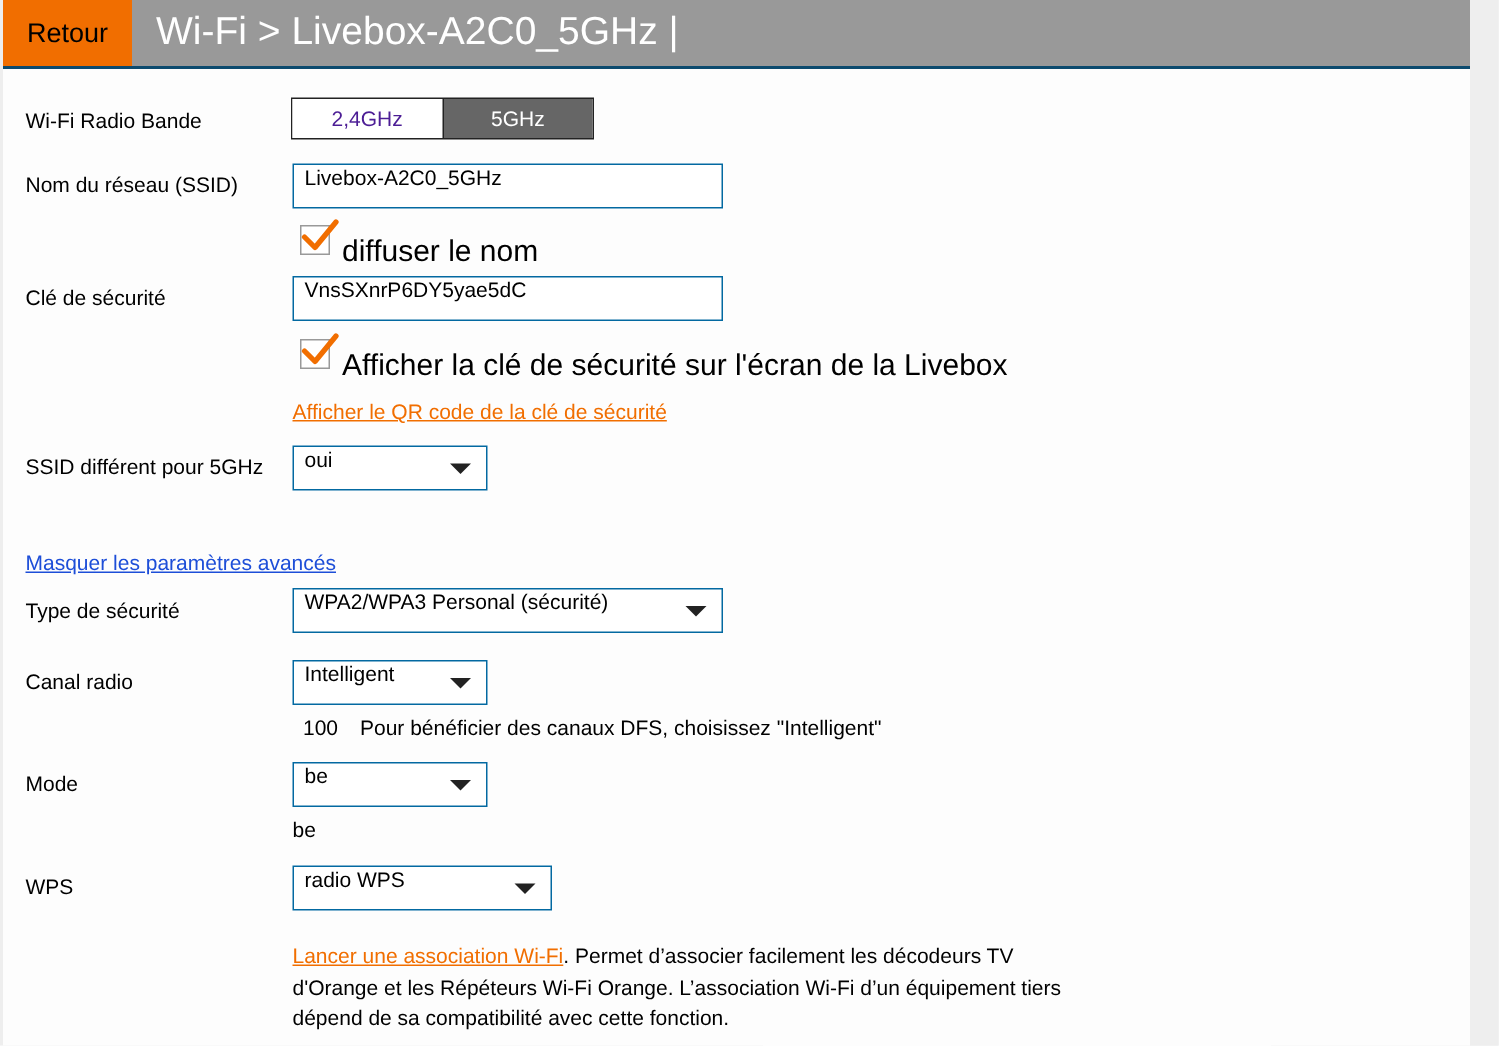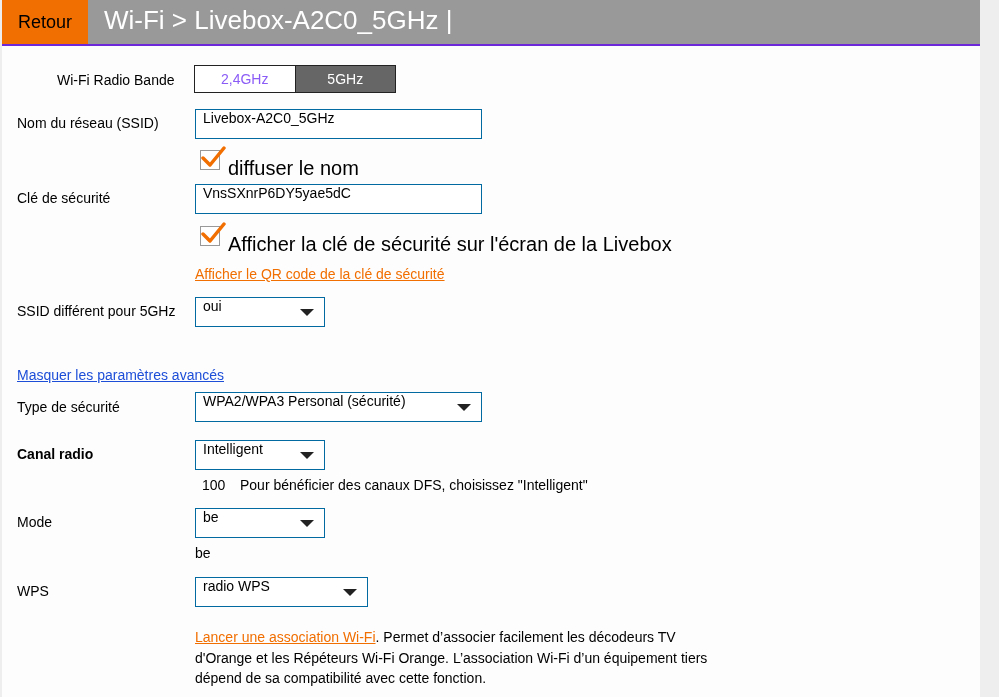--- a/index.html
+++ b/index.html
@@ -9,21 +9,21 @@
     font-family: "Liberation Sans", sans-serif;
     font-size: 14px; color: #000;
     position: relative;
   }
   .panel {
     position: absolute; left: 2px; top: 0; width: 978px; height: 697px;
     background: #fdfdfd;
   }
   .header {
     position: absolute; left: 0; top: 0; width: 978px; height: 44px;
-    background: #999999; border-bottom: 2px solid #6d28d9;
+    background: #999999; border-bottom: 2px solid #0c4a6e;
   }
   .back-btn {
     position: absolute; left: 0; top: 0; width: 86px; height: 44px;
     background: #f16e00; color: #000; font-size: 18px;
     display: flex; align-items: center; justify-content: center;
     cursor: pointer;
   }
   .title {
     position: absolute; left: 102px; top: 0; height: 40px; line-height: 40px;
     color: #ffffff; font-size: 26px; white-space: nowrap;
@@ -37,21 +37,21 @@
   .select .arrow {
     position: absolute; right: 10px; top: 50%; margin-top: -3px;
     width: 0; height: 0; border-left: 7px solid transparent;
     border-right: 7px solid transparent; border-top: 7px solid #222;
   }
   .toggle {
     position: absolute; left: 192px; top: 65px; width: 202px; height: 28px;
     box-sizing: border-box; border: 1px solid #222; display: flex;
   }
   .toggle div { flex: 1; display: flex; align-items: center; justify-content: center; font-size: 14px; cursor: pointer; }
-  .toggle .off { background: #fff; color: #8b5cf6; border-right: 1px solid #222; }
+  .toggle .off { background: #fff; color: #4c1d95; border-right: 1px solid #222; }
   .toggle .on { background: #666666; color: #fff; }
   .checkbox {
     position: absolute; width: 20px; height: 20px; box-sizing: border-box;
     border: 1px solid #999; background: #fff;
   }
   .check-label { position: absolute; font-size: 20px; white-space: nowrap; }
   .orange-link { position: absolute; color: #f16e00; text-decoration: underline; font-size: 14px; white-space: nowrap; cursor: pointer; }
   .dark-link { position: absolute; color: #1d4ed8; text-decoration: underline; font-size: 14px; white-space: nowrap; cursor: pointer; }
   .static { position: absolute; font-size: 14px; white-space: nowrap; }
   .wps-para { position: absolute; left: 193px; top: 627px; width: 540px; font-size: 14px; line-height: 20.5px; }
@@ -61,21 +61,21 @@
 </head>
 <body>
 
 <div class="panel">
 
   <div class="header">
     <div class="back-btn">Retour</div>
     <div class="title">Wi-Fi &gt; Livebox-A2C0_5GHz |</div>
   </div>
 
-  <div class="label" style="top:72px;margin-left:40px;">Wi-Fi Radio Bande</div>
+  <div class="label" style="top:72px;">Wi-Fi Radio Bande</div>
   <div class="toggle">
     <div class="off">2,4GHz</div>
     <div class="on">5GHz</div>
   </div>
 
   <div class="label" style="top:115px;">Nom du réseau (SSID)</div>
   <div class="field" style="left:193px; top:109px; width:287px; height:30px;">
     <span>Livebox-A2C0_5GHz</span>
   </div>
 
@@ -107,21 +107,21 @@
   </div>
 
   <div class="dark-link" style="left:15px; top:367px;">Masquer les paramètres avancés</div>
 
   <div class="label" style="top:399px;">Type de sécurité</div>
   <div class="field select" style="left:193px; top:392px; width:287px; height:30px;">
     <span>WPA2/WPA3 Personal (sécurité)</span>
     <span class="arrow"></span>
   </div>
 
-  <div class="label" style="top:446px;font-weight:bold;">Canal radio</div>
+  <div class="label" style="top:446px;">Canal radio</div>
   <div class="field select" style="left:193px; top:440px; width:130px; height:30px;">
     <span>Intelligent</span>
     <span class="arrow"></span>
   </div>
   <div class="static" style="left:200px; top:477px;">100</div>
   <div class="static" style="left:238px; top:477px;">Pour bénéficier des canaux DFS, choisissez "Intelligent"</div>
 
   <div class="label" style="top:514px;">Mode</div>
   <div class="field select" style="left:193px; top:508px; width:130px; height:30px;">
     <span>be</span>

